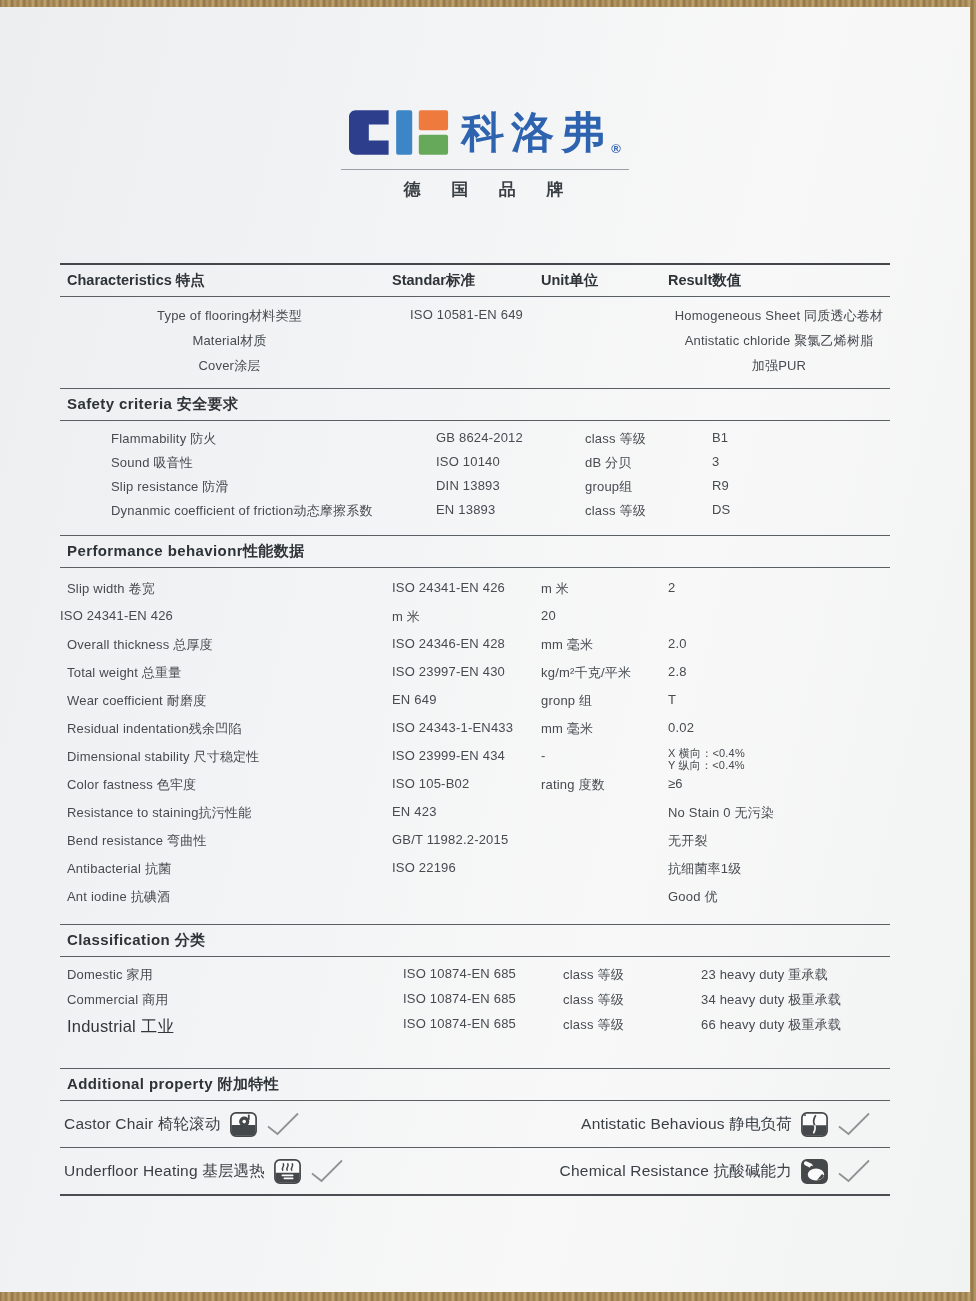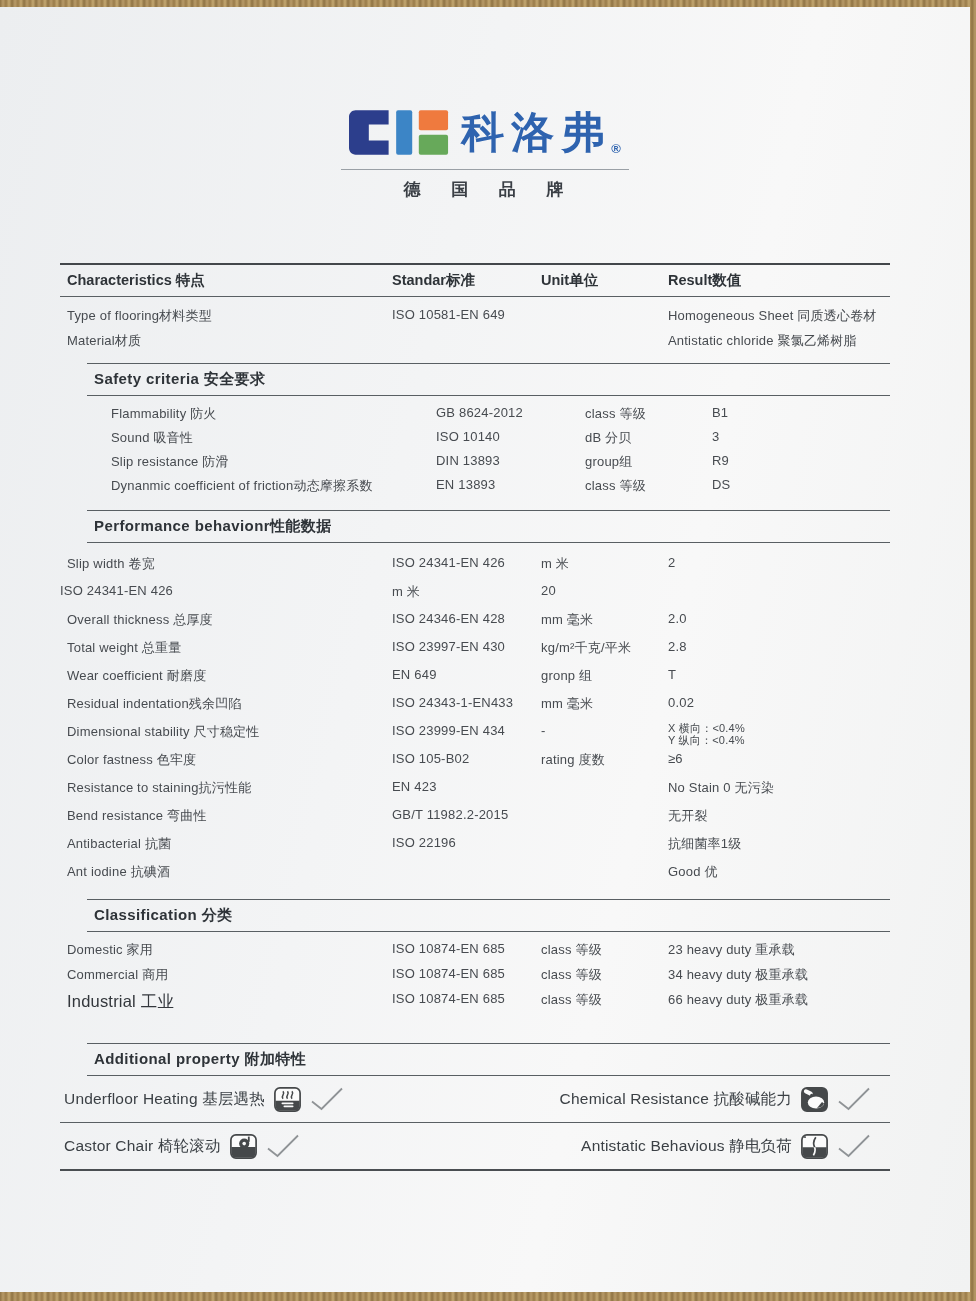--- a/index.html
+++ b/index.html
@@ -28,32 +28,32 @@
   
   .spec{margin:62px 0 0 60px;width:830px;color:#474b50;}
   .grid4{display:grid;grid-template-columns:332px 149px 127px 1fr;}
   .thead{
     border-top:2px solid #43474b;border-bottom:1px solid #595f63;
     height:31px;align-items:center;font-weight:bold;font-size:14.5px;color:#2e3338;
   }
   .pad-l{padding-left:7px;}
   .sec-title{
     border-top:1px solid #595f63;border-bottom:1px solid #595f63;
-    font-weight:bold;font-size:15px;color:#2e3338;padding:6px 0 6px 7px;letter-spacing:.4px;margin-left:27px;
+    font-weight:bold;font-size:15px;color:#2e3338;padding:6px 0 6px 7px;letter-spacing:.4px;
   }
   .row{font-size:13px;letter-spacing:.2px;align-items:start;}
   .row .c{white-space:nowrap;}
-  .sec-characteristics{padding:10px 0 6px;}
+  .sec-characteristics{padding:10px 0 6px;text-align:center;}
   .sec-characteristics .row{height:25px;}
   .sec-safety{padding:9px 0 9px;margin-left:44px;}
   .sec-safety .row{height:24px;}
   .sec-performance{padding:12px 0 8px;}
   .sec-performance .row{height:28px;}
   .sec-classification{padding:9px 0 27px;}
-  .sec-classification .row{height:25px;}
+  .sec-classification .row{height:25px;gap:11px;}
   .row-large .label{font-size:16.5px;color:#33373c;}
   .rline{font-size:11px;line-height:11.5px;}
   
   .add-row{display:flex;align-items:center;height:46px;border-bottom:1px solid #595f63;}
   .add-row:last-child{border-bottom:2px solid #4a4e52;}
   .add-item{display:flex;align-items:center;gap:9px;padding-left:4px;}
   .add-item.right{margin-left:auto;padding-right:18px;}
   .add-label{font-size:15.5px;color:#3b4045;letter-spacing:.2px;}
   .prop-icon svg,.check svg{display:block;}
 </style>
@@ -95,20 +95,26 @@
             <div class="c std">ISO 10581-EN 649</div>
             <div class="c unit"></div>
             <div class="c result">Homogeneous Sheet 同质透心卷材</div>
           </div>
           <div class="grid4 row">
             <div class="c label pad-l">Material材质</div>
             <div class="c std"></div>
             <div class="c unit"></div>
             <div class="c result">Antistatic chloride 聚氯乙烯树脂</div>
           </div>
+          <div class="grid4 row">
+            <div class="c label pad-l">Cover涂层</div>
+            <div class="c std"></div>
+            <div class="c unit"></div>
+            <div class="c result">加强PUR</div>
+          </div>
         </div>
         <div class="sec-title">Safety criteria 安全要求</div>
         <div class="rows sec-safety">
           <div class="grid4 row">
             <div class="c label pad-l">Flammability 防火</div>
             <div class="c std">GB 8624-2012</div>
             <div class="c unit">class 等级</div>
             <div class="c result">B1</div>
           </div>
           <div class="grid4 row">
@@ -222,58 +228,20 @@
             <div class="c result">34 heavy duty 极重承载</div>
           </div>
           <div class="grid4 row row-large">
             <div class="c label pad-l">Industrial 工业</div>
             <div class="c std">ISO 10874-EN 685</div>
             <div class="c unit">class 等级</div>
             <div class="c result">66 heavy duty 极重承载</div>
           </div>
         </div>
         <div class="sec-title">Additional property 附加特性</div>
-        <div class="add-row">
-          <div class="add-item">
-            <div class="add-label">Underfloor Heating 基层遇热</div>
-            <div class="prop-icon">
-              <svg width="27" height="25" viewBox="0 0 27 25">
-                <rect x="0.9" y="0.9" width="25.2" height="23.2" rx="5" fill="#fbfbfb" stroke="#45484a" stroke-width="1.7"></rect>
-                <path d="M1.4 13.8 h24.2 v5.2 a4.6 4.6 0 0 1 -4.6 4.6 H6 a4.6 4.6 0 0 1 -4.6 -4.6 Z" fill="#45484a"></path>
-                <path d="M9 4.2 q1.4 1.9 0 3.8 q-1.4 1.9 0 3.8" fill="none" stroke="#45484a" stroke-width="1.5"></path>
-                <path d="M13.5 4.2 q1.4 1.9 0 3.8 q-1.4 1.9 0 3.8" fill="none" stroke="#45484a" stroke-width="1.5"></path>
-                <path d="M18 4.2 q1.4 1.9 0 3.8 q-1.4 1.9 0 3.8" fill="none" stroke="#45484a" stroke-width="1.5"></path>
-                <rect x="7.5" y="15.6" width="12" height="1.7" rx="0.8" fill="#fbfbfb"></rect>
-                <rect x="9.5" y="18.6" width="10" height="1.7" rx="0.8" fill="#fbfbfb"></rect>
-              </svg>
-            </div>
-            <div class="check">
-              <svg width="35" height="26" viewBox="0 0 35 26">
-                <path d="M2 15.5 L11.5 23 L32 2.5" fill="none" stroke="#8f9396" stroke-width="1.8"></path>
-              </svg>
-            </div>
-          </div>
-          <div class="add-item right">
-            <div class="add-label">Chemical Resistance 抗酸碱能力</div>
-            <div class="prop-icon">
-              <svg width="27" height="25" viewBox="0 0 27 25">
-                <rect x="0.9" y="0.9" width="25.2" height="23.2" rx="5" fill="#45484a" stroke="#45484a" stroke-width="1.7"></rect>
-                <ellipse cx="15" cy="15.5" rx="8.2" ry="6" fill="#fbfbfb"></ellipse>
-                <path d="M16 21 a8.2 6 0 0 0 7 -4.5 l-2 -1.5 z" fill="#45484a"></path>
-                <rect x="2.6" y="3.4" width="9.4" height="4.2" rx="2.1" transform="rotate(27 7.3 5.5)" fill="#fbfbfb"></rect>
-                <circle cx="10.6" cy="8.2" r="1.5" fill="#45484a"></circle>
-              </svg>
-            </div>
-            <div class="check">
-              <svg width="35" height="26" viewBox="0 0 35 26">
-                <path d="M2 15.5 L11.5 23 L32 2.5" fill="none" stroke="#8f9396" stroke-width="1.8"></path>
-              </svg>
-            </div>
-          </div>
-        </div>
         <div class="add-row">
           <div class="add-item">
             <div class="add-label">Castor Chair 椅轮滚动</div>
             <div class="prop-icon">
               <svg width="27" height="25" viewBox="0 0 27 25">
                 <rect x="0.9" y="0.9" width="25.2" height="23.2" rx="5" fill="#fbfbfb" stroke="#45484a" stroke-width="1.7"></rect>
                 <path d="M1.4 13 h24.2 v6 a4.6 4.6 0 0 1 -4.6 4.6 H6 a4.6 4.6 0 0 1 -4.6 -4.6 Z" fill="#45484a"></path>
                 <circle cx="14.2" cy="9.6" r="5.1" fill="#45484a"></circle>
                 <circle cx="14.2" cy="9.6" r="1.8" fill="#fbfbfb"></circle>
                 <rect x="17.9" y="2.6" width="1.8" height="5.2" fill="#45484a"></rect>
@@ -304,16 +272,54 @@
                 <rect x="2.6" y="2.4" width="2.4" height="1.4" fill="#45484a"></rect>
               </svg>
             </div>
             <div class="check">
               <svg width="35" height="26" viewBox="0 0 35 26">
                 <path d="M2 15.5 L11.5 23 L32 2.5" fill="none" stroke="#8f9396" stroke-width="1.8"></path>
               </svg>
             </div>
           </div>
         </div>
+        <div class="add-row">
+          <div class="add-item">
+            <div class="add-label">Underfloor Heating 基层遇热</div>
+            <div class="prop-icon">
+              <svg width="27" height="25" viewBox="0 0 27 25">
+                <rect x="0.9" y="0.9" width="25.2" height="23.2" rx="5" fill="#fbfbfb" stroke="#45484a" stroke-width="1.7"></rect>
+                <path d="M1.4 13.8 h24.2 v5.2 a4.6 4.6 0 0 1 -4.6 4.6 H6 a4.6 4.6 0 0 1 -4.6 -4.6 Z" fill="#45484a"></path>
+                <path d="M9 4.2 q1.4 1.9 0 3.8 q-1.4 1.9 0 3.8" fill="none" stroke="#45484a" stroke-width="1.5"></path>
+                <path d="M13.5 4.2 q1.4 1.9 0 3.8 q-1.4 1.9 0 3.8" fill="none" stroke="#45484a" stroke-width="1.5"></path>
+                <path d="M18 4.2 q1.4 1.9 0 3.8 q-1.4 1.9 0 3.8" fill="none" stroke="#45484a" stroke-width="1.5"></path>
+                <rect x="7.5" y="15.6" width="12" height="1.7" rx="0.8" fill="#fbfbfb"></rect>
+                <rect x="9.5" y="18.6" width="10" height="1.7" rx="0.8" fill="#fbfbfb"></rect>
+              </svg>
+            </div>
+            <div class="check">
+              <svg width="35" height="26" viewBox="0 0 35 26">
+                <path d="M2 15.5 L11.5 23 L32 2.5" fill="none" stroke="#8f9396" stroke-width="1.8"></path>
+              </svg>
+            </div>
+          </div>
+          <div class="add-item right">
+            <div class="add-label">Chemical Resistance 抗酸碱能力</div>
+            <div class="prop-icon">
+              <svg width="27" height="25" viewBox="0 0 27 25">
+                <rect x="0.9" y="0.9" width="25.2" height="23.2" rx="5" fill="#45484a" stroke="#45484a" stroke-width="1.7"></rect>
+                <ellipse cx="15" cy="15.5" rx="8.2" ry="6" fill="#fbfbfb"></ellipse>
+                <path d="M16 21 a8.2 6 0 0 0 7 -4.5 l-2 -1.5 z" fill="#45484a"></path>
+                <rect x="2.6" y="3.4" width="9.4" height="4.2" rx="2.1" transform="rotate(27 7.3 5.5)" fill="#fbfbfb"></rect>
+                <circle cx="10.6" cy="8.2" r="1.5" fill="#45484a"></circle>
+              </svg>
+            </div>
+            <div class="check">
+              <svg width="35" height="26" viewBox="0 0 35 26">
+                <path d="M2 15.5 L11.5 23 L32 2.5" fill="none" stroke="#8f9396" stroke-width="1.8"></path>
+              </svg>
+            </div>
+          </div>
+        </div>
       </div>
   </main>
 
 </div>
 
 </body></html>

